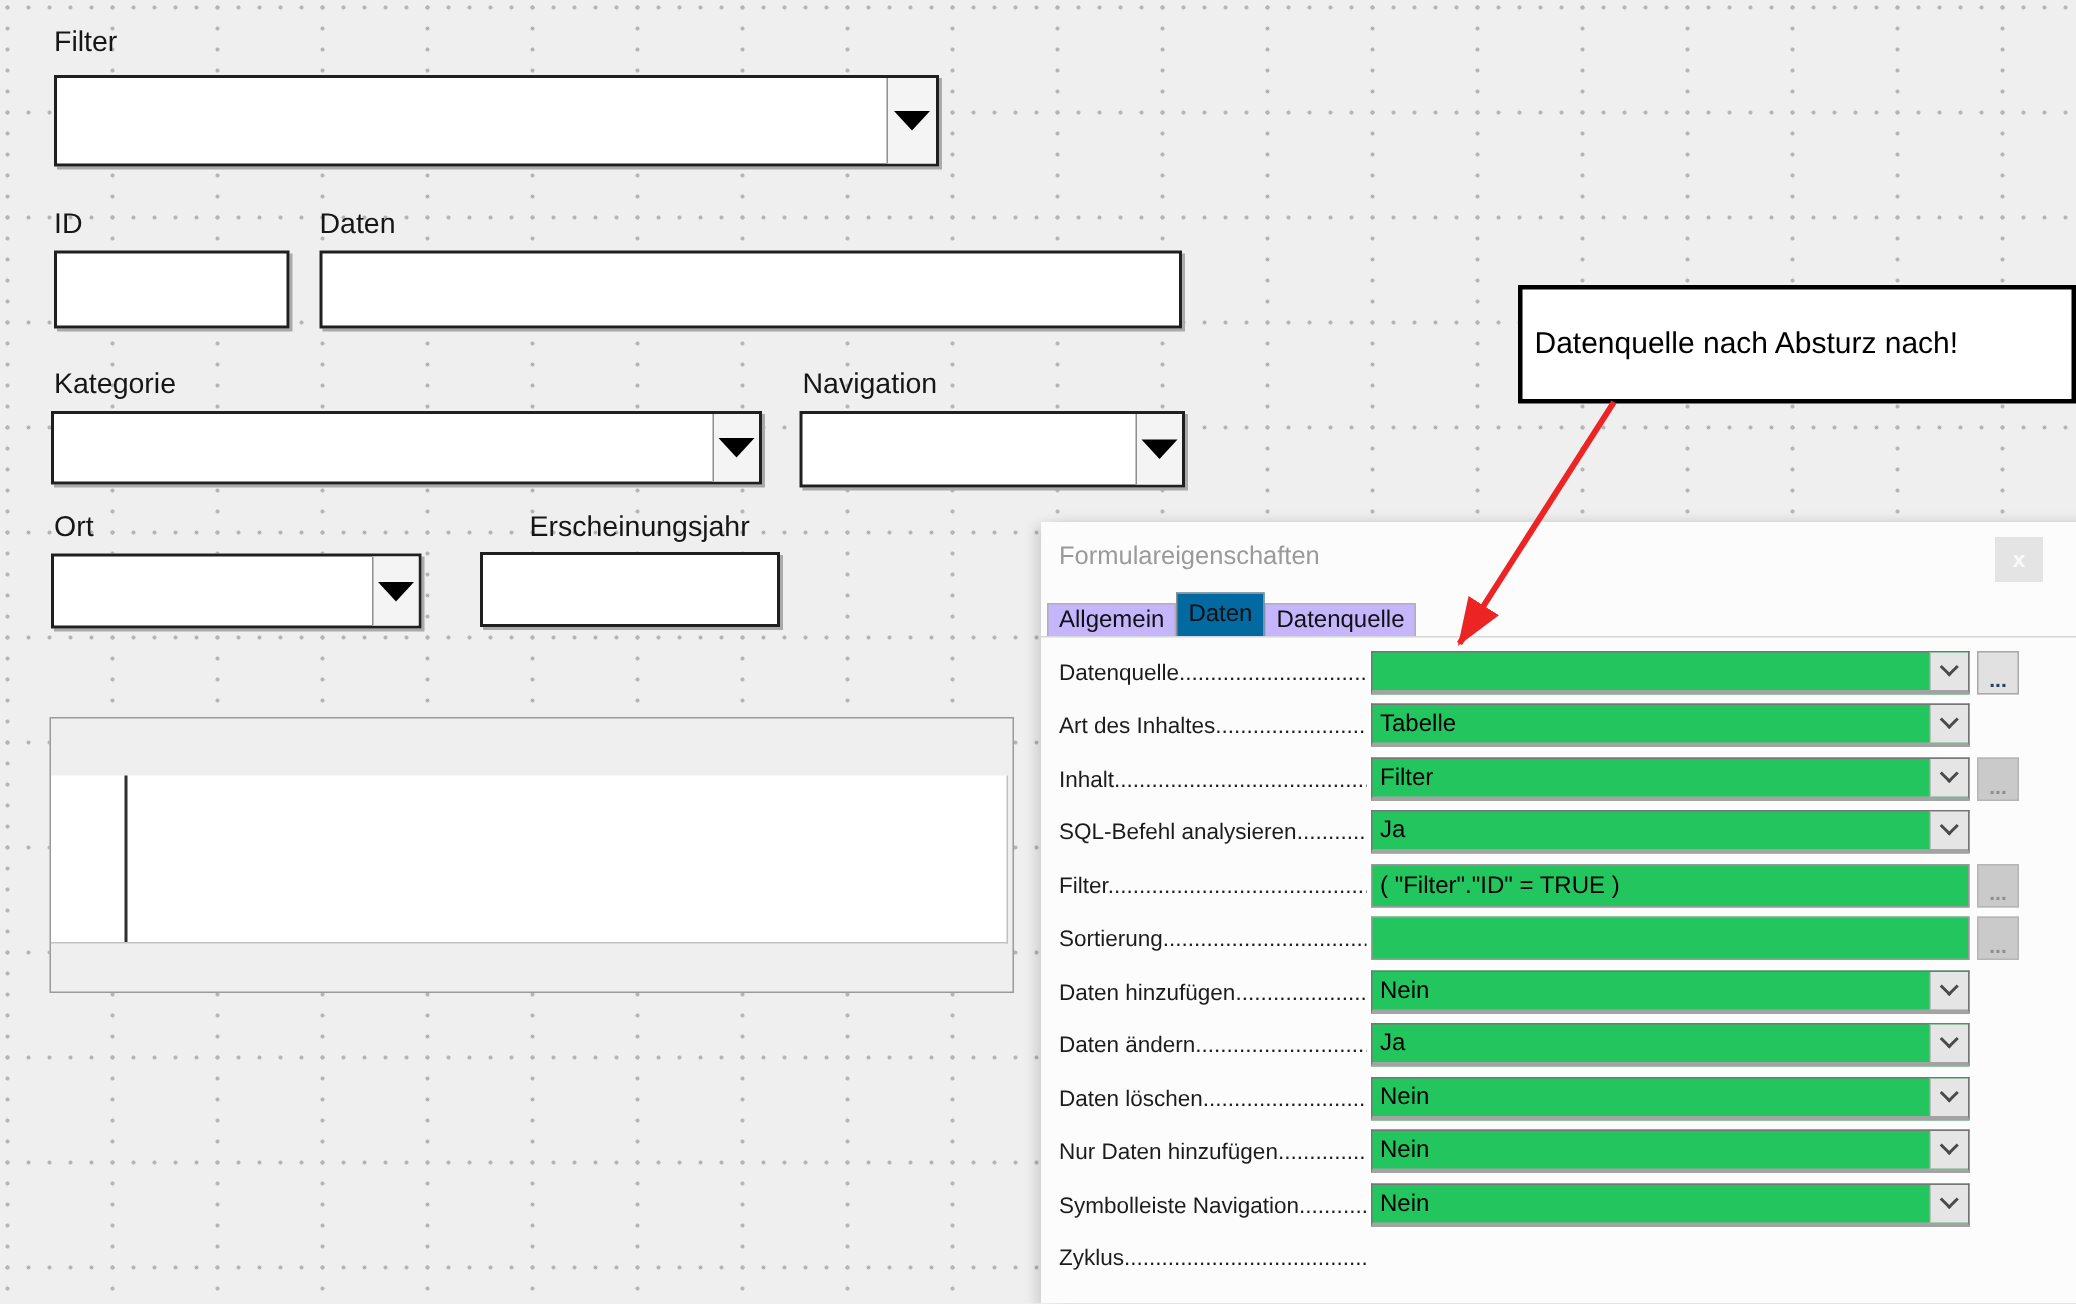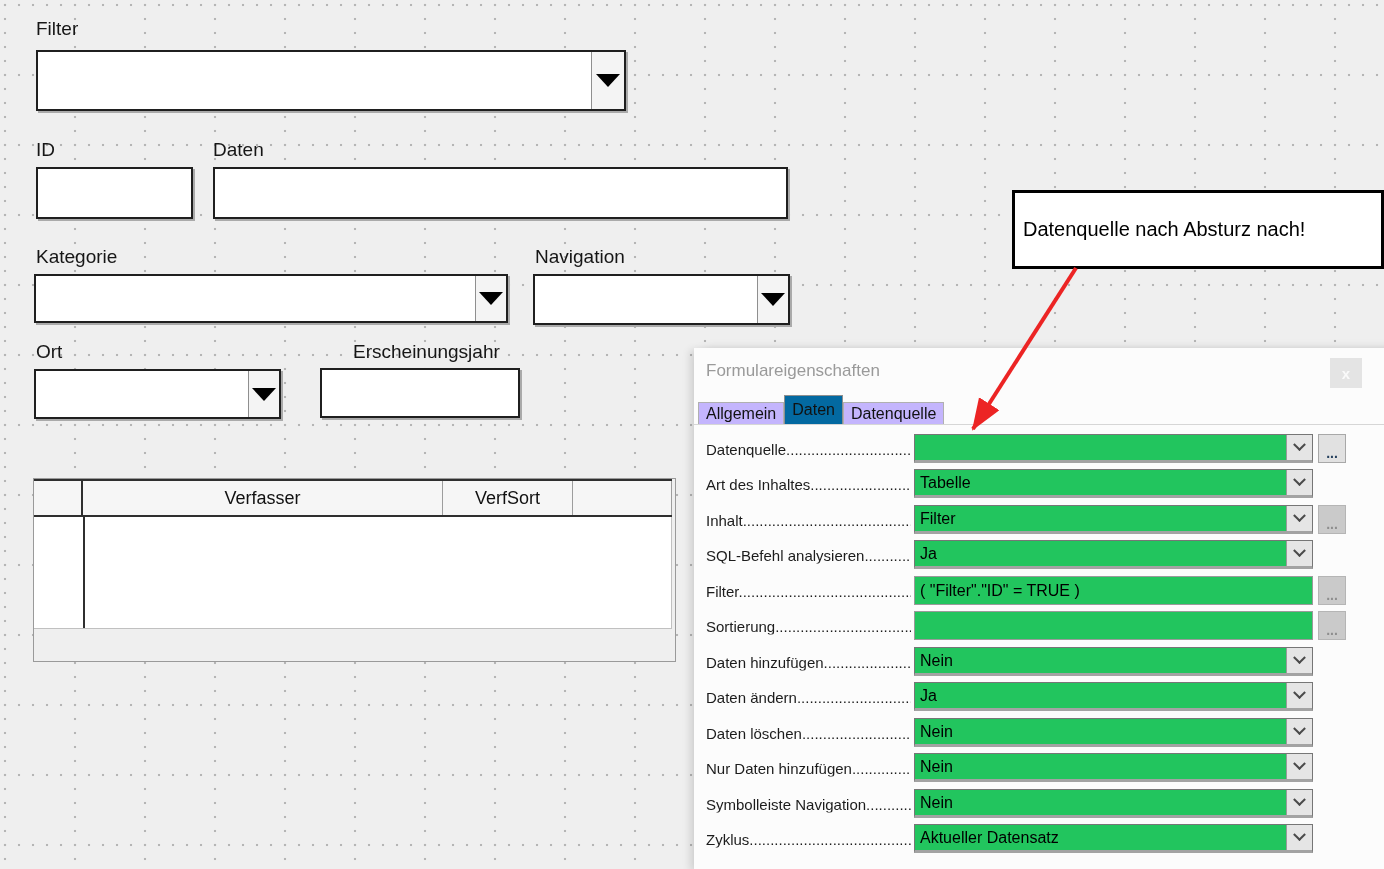--- a/index.html
+++ b/index.html
@@ -163,26 +163,20 @@
 <div class="combo" style="left:34px; top:369px; width:247px; height:50px;">
   <div class="combo-btn" style="width:31px;">
       <span class="tri-down"></span>
     </div>
 </div>
 
 <div class="abs ctl-label" style="left:321px; top:341px;margin-left:32px;">Erscheinungsjahr</div>
 <div class="abs field" style="left:320px; top:368px; width:200px; height:50px;"></div>
 
 <div class="abs table-control">
-  <div class="grid-header">
-    <div class="hc hc0"></div>
-    <div class="hc hc1">Verfasser</div>
-    <div class="hc hc2">VerfSort</div>
-    <div class="hc hc3"></div>
-  </div>
   <div class="grid-body">
     <div class="vline"></div>
   </div>
 </div>
 
 <div class="abs annotation">
   <span>Datenquelle nach Absturz nach!</span>
 </div>
 
 <svg class="abs" style="left:935px; top:262px; z-index:5; pointer-events:none;" width="160" height="185">
@@ -295,21 +289,15 @@
         <span class="plabel">Symbolleiste Navigation................</span>
         <div class="pfield combo2">
           <span class="pvalue">Nein</span>
           <span class="chevbtn">
             <i class="chev"></i>
           </span>
         </div>
       </div>
       <div class="prow" style="top: 399px;">
         <span class="plabel">Zyklus...........................................</span>
-        <div class="pfield combo2">
-          <span class="pvalue">Aktueller Datensatz</span>
-          <span class="chevbtn">
-            <i class="chev"></i>
-          </span>
-        </div>
       </div>
     </div>
 </div>
 
 </body></html>

